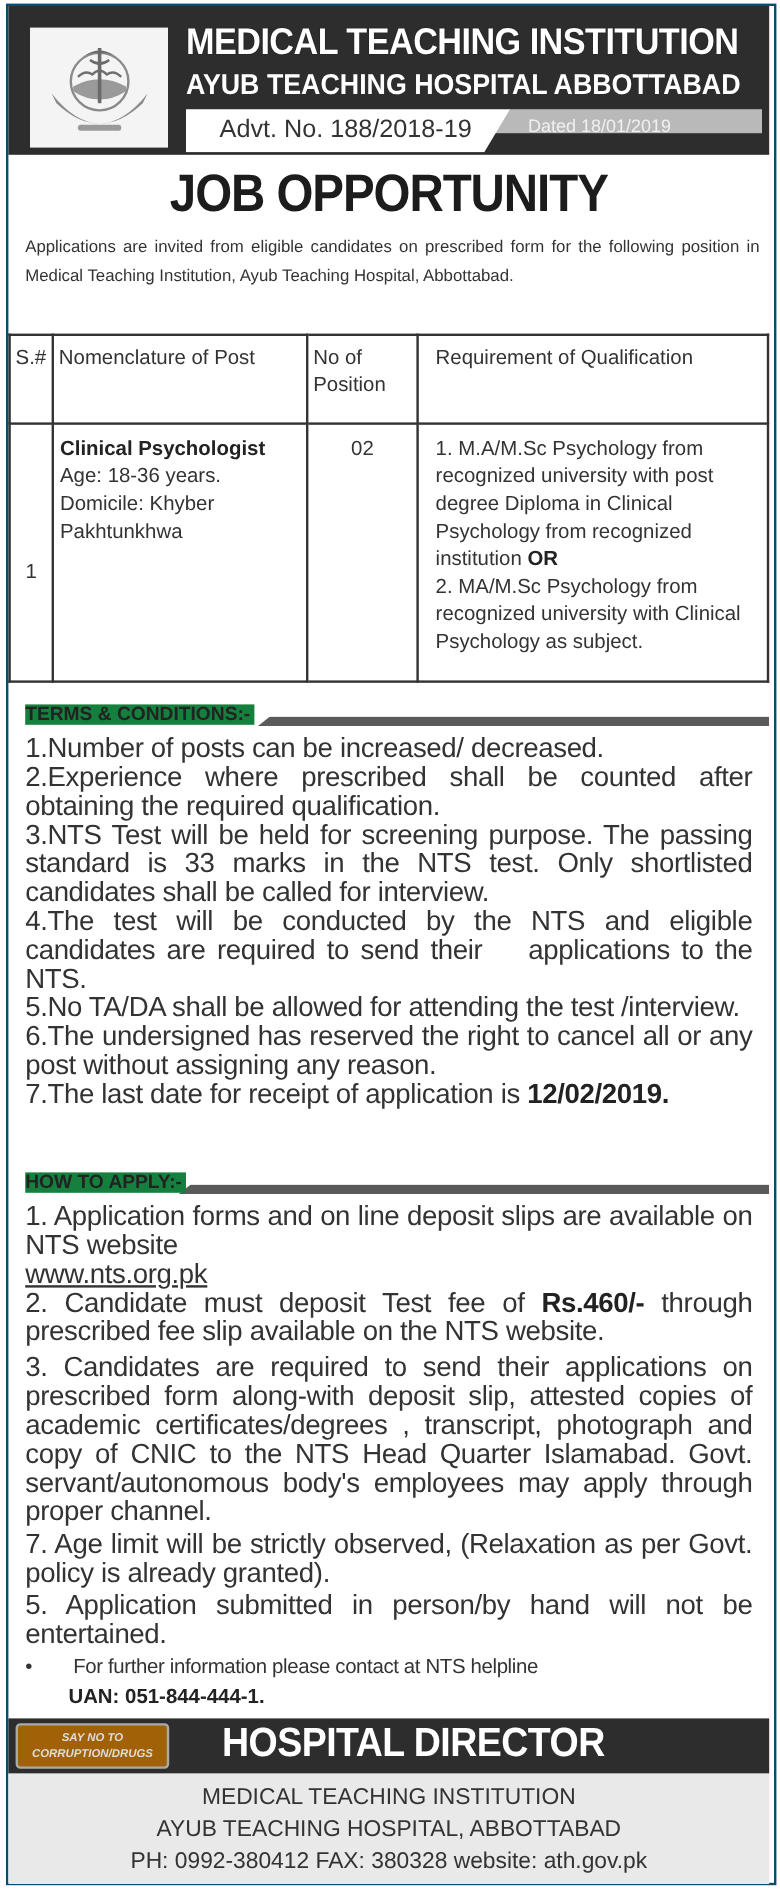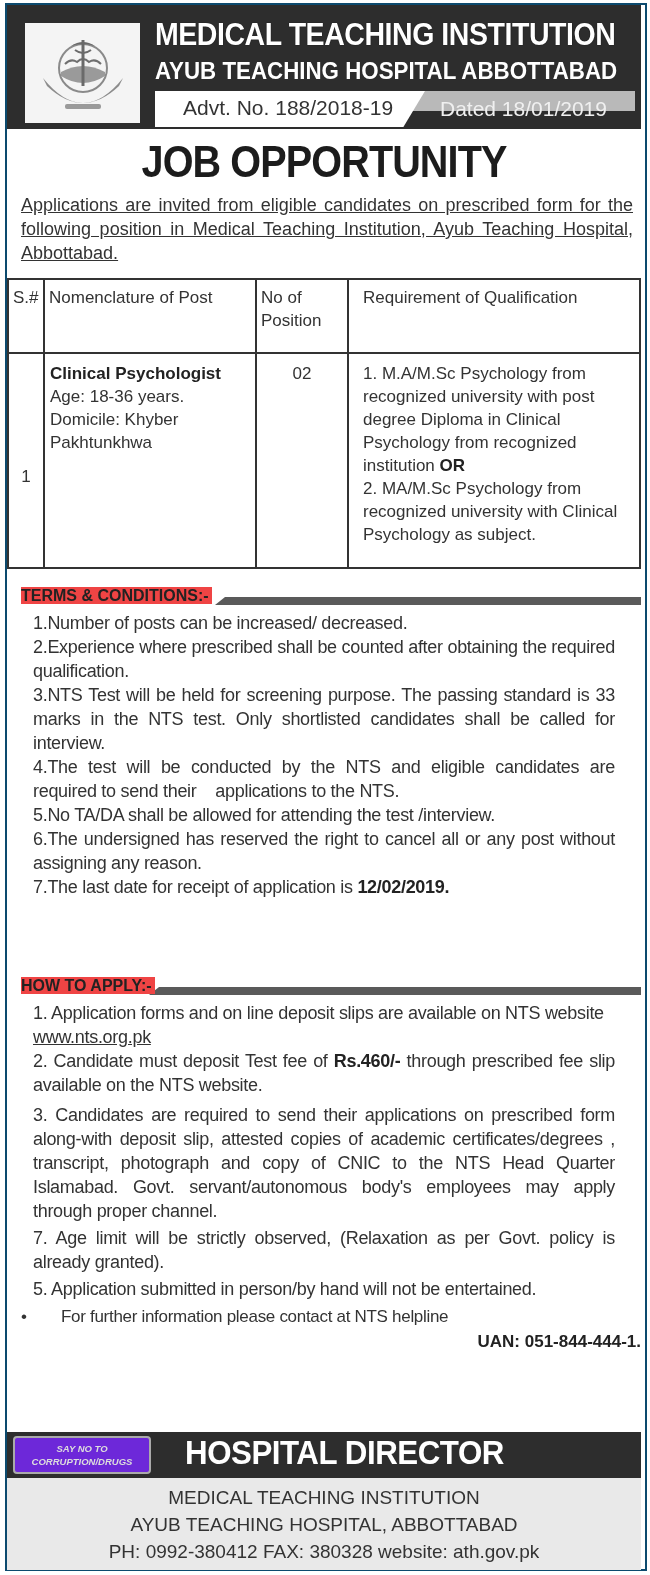--- a/index.html
+++ b/index.html
@@ -15,56 +15,56 @@
               display: flex; align-items: center; justify-content: center; }
   .title-1 { position: absolute; left: 148px; top: 12px; width: 470px; color: #ffffff;
              font-family: "Liberation Sans", sans-serif; font-weight: 700; font-size: 31px; letter-spacing: -0.5px;
              transform: scaleX(0.92); transform-origin: left; white-space: nowrap; text-shadow: 0 0 1px #000; }
   .title-2 { position: absolute; left: 148px; top: 52px; width: 470px; color: #ffffff;
              font-weight: 700; font-size: 24px; white-space: nowrap; transform: scaleX(0.93); transform-origin: left; }
   .advt-strip { position: absolute; left: 148px; top: 86px; width: 480px; height: 20px; background: #b9b9b9; }
   .advt-white { position: absolute; left: 0; top: 0; height: 36px; width: 270px; background: #ffffff;
                 clip-path: polygon(0 0, 100% 0, 92% 100%, 0 100%); }
   .advt-no { position: absolute; left: 28px; top: 5px; font-size: 21px; color: #333; white-space: nowrap; }
-  .dated { position: absolute; left: 285px; top: 6px; font-size: 21px; color: #f0f0f0; white-space: nowrap; }
+  .dated { position: absolute; left: 285px; top: 6px; font-size: 15px; color: #f0f0f0; white-space: nowrap; }
 
   .job-title { position: absolute; left: 0; width: 634px; top: 132px; text-align: center;
                font-weight: 700; font-size: 44px; color: #1c1c1c; letter-spacing: -1px; transform: scaleX(0.9); }
-  .intro { position: absolute; left: 14px; top: 188px; width: 612px; font-size: 18px; line-height: 24px; color: #333;
-           text-align: justify; text-decoration: underline; }
+  .intro { position: absolute; left: 14px; top: 188px; width: 612px; font-size: 14px; line-height: 24px; color: #333;
+           text-align: justify; }
 
   
   table.posts { position: absolute; left: 0; top: 273px; width: 634px; border-collapse: collapse; font-size: 17px; color: #333; }
   table.posts td, table.posts th { border: 2px solid #333; vertical-align: top; font-weight: 400; text-align: left; line-height: 23px; }
   table.posts th { height: 74px; padding: 6px 4px; }
   table.posts td { height: 215px; padding: 8px 5px; }
   .col-sn { width: 36px; }
   .col-post { width: 212px; }
   .col-no { width: 92px; }
   .sn-cell { vertical-align: middle !important; text-align: center !important; padding-top: 40px !important; }
   .no-cell { text-align: center !important; }
   .bold { font-weight: 700; color: #222; }
   .qual-cell { padding-left: 14px !important; padding-right: 8px !important; }
 
   
   .section { position: absolute; left: 0; width: 634px; }
   .sec-heading { position: relative; height: 24px; font-weight: 700; font-size: 16px; color: #222; padding-left: 14px; }
-  .sec-heading span { position: relative; z-index: 2; background: #ef4444; padding-right: 3px; }
+  .sec-heading span { position: relative; z-index: 2; background: #15803d; padding-right: 3px; }
   .sec-bar { position: absolute; top: 10px; right: 0; height: 8px; background: #5a5a5a;
              clip-path: polygon(10px 0, 100% 0, 100% 100%, 0 100%); }
-  .item { font-size: 18px; line-height: 24px; color: #333; padding: 0 26px; text-align: justify; letter-spacing: -0.3px; }
+  .item { font-size: 23px; line-height: 24px; color: #333; padding: 0 14px; text-align: justify; letter-spacing: -0.3px; }
   .link { text-decoration: underline; color: #333; }
   .bullet-row { display: flex; font-size: 17px; line-height: 24px; padding-left: 14px; color: #333; letter-spacing: -0.3px; }
   .bullet-row .dot { width: 40px; }
-  .uan { font-weight: 700; font-size: 17px; line-height: 26px; padding-left: 50px; color: #222; text-align: right; }
+  .uan { font-weight: 700; font-size: 17px; line-height: 26px; padding-left: 50px; color: #222; }
 
   
   .sign-band { position: absolute; left: 0; top: 1427px; width: 634px; height: 46px; background: #2d2d2d; }
-  .say-no { position: absolute; left: 6px; top: 4px; width: 138px; height: 38px; border: 2px solid #aaa; border-radius: 4px;
-            background: #6d28d9; color: #ddd; font-size: 9.5px; font-style: italic; font-weight: 700;
+  .say-no { position: absolute; left: 6px; top: 4px; width: 128px; height: 38px; border: 2px solid #aaa; border-radius: 4px;
+            background: #a16207; color: #ddd; font-size: 9.5px; font-style: italic; font-weight: 700;
             text-align: center; line-height: 13px; padding-top: 4px; }
   .director { position: absolute; left: 178px; top: 1px; color: #fff; font-weight: 700; font-size: 34px; letter-spacing: -0.5px;
               transform: scaleX(0.92); transform-origin: left; white-space: nowrap; }
   .footer { position: absolute; left: 0; top: 1473px; width: 634px; height: 92px; background: #e9e9e9;
             text-align: center; color: #333; font-size: 19px; line-height: 27px; padding-top: 6px; }
 </style>
 </head>
 <body>
 
 <div class="ad">

